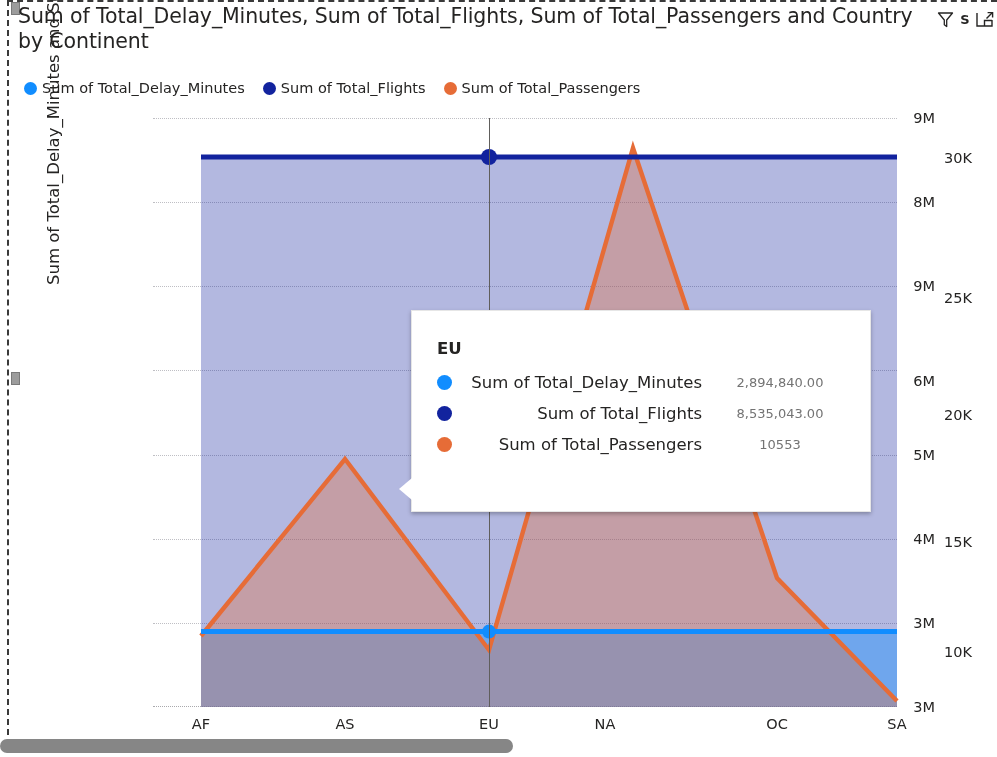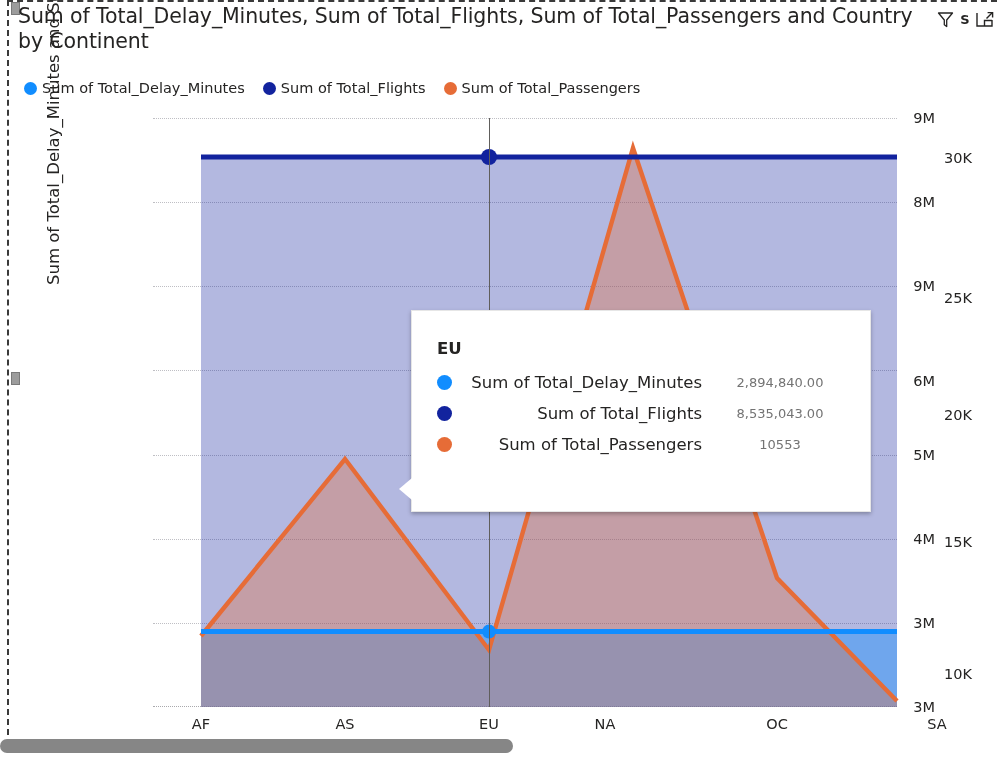--- a/index.html
+++ b/index.html
@@ -324,30 +324,30 @@
         <circle cx="336" cy="513.6" r="7" fill="#118DFF"></circle>
       </svg>
 
       <div class="crosshair" style="left:336px;"></div>
 
       <div class="xtick" style="left:48px;">AF</div>
       <div class="xtick" style="left:192px;">AS</div>
       <div class="xtick" style="left:336px;">EU</div>
       <div class="xtick" style="left:452px;">NA</div>
       <div class="xtick" style="left:624px;">OC</div>
-      <div class="xtick" style="left:784px;">SA</div>
+      <div class="xtick" style="left:744px;">SA</div>
     </div>
   </div>
 
   <div class="ytick-right-wrap">
     <div class="ytick-right" style="top:40px;">30K</div>
     <div class="ytick-right" style="top:180px;">25K</div>
     <div class="ytick-right" style="top:297px;">20K</div>
     <div class="ytick-right" style="top:424px;">15K</div>
-    <div class="ytick-right" style="top:556px;">10K</div>
+    <div class="ytick-right" style="top:534px;">10K</div>
   </div>
 
   <div class="tooltip">
     <div class="tt-title">EU</div>
 
     <div class="tt-row">
       <span class="tt-dot" style="background:#118DFF"></span>
       <span class="tt-label">Sum of Total_Delay_Minutes</span>
       <span class="tt-value">2,894,840.00</span>
     </div>

